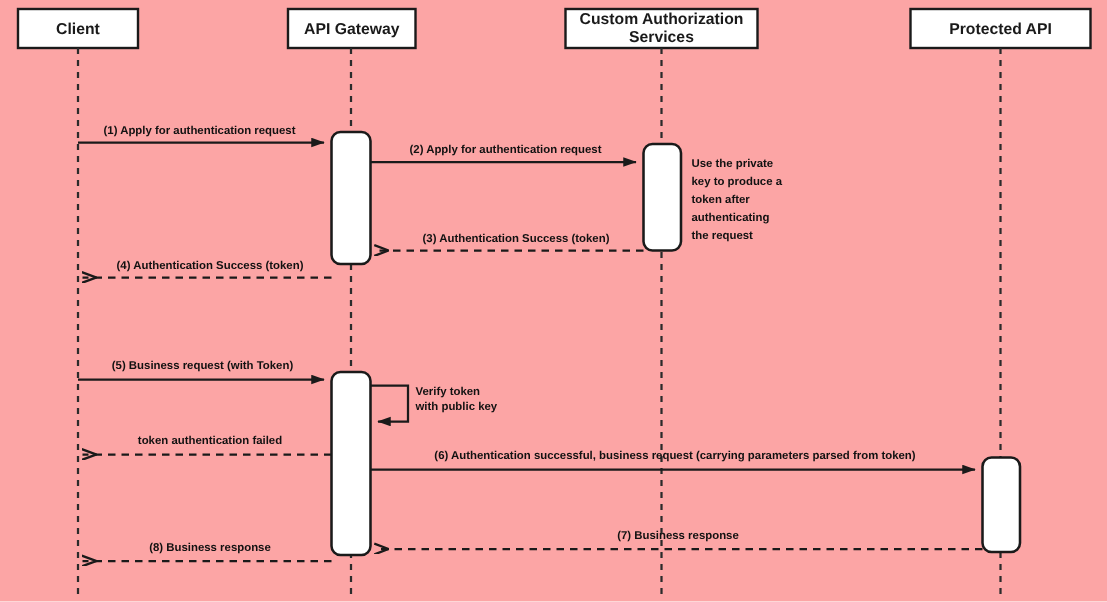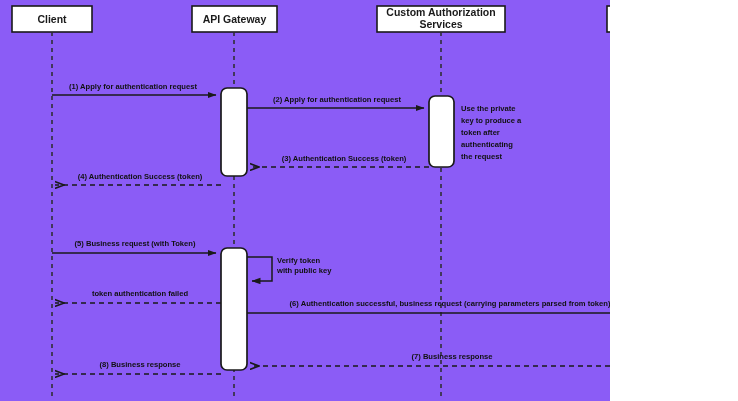--- a/index.html
+++ b/index.html
@@ -2,23 +2,23 @@
 <html><head>
 <meta charset="utf-8">
 <style>
   html,body{margin:0;padding:0;background:#ffffff;}
   body{
     font-family:"Liberation Sans", sans-serif;
     -webkit-font-smoothing:antialiased;
   }
   #diagram{
     position:relative;
-    width:610px;
+    width:738px;
     height:401px;
-    background:#8b5cf6;
+    background:#fca5a5;
     overflow:hidden;
   }
   svg{position:absolute;top:0;left:0;width:738px;height:401px;}
 
   .plabel{
     font-size:10.5px;
     font-weight:bold;
     fill:#1a1a1a;
     text-anchor:middle;
     dominant-baseline:middle;

